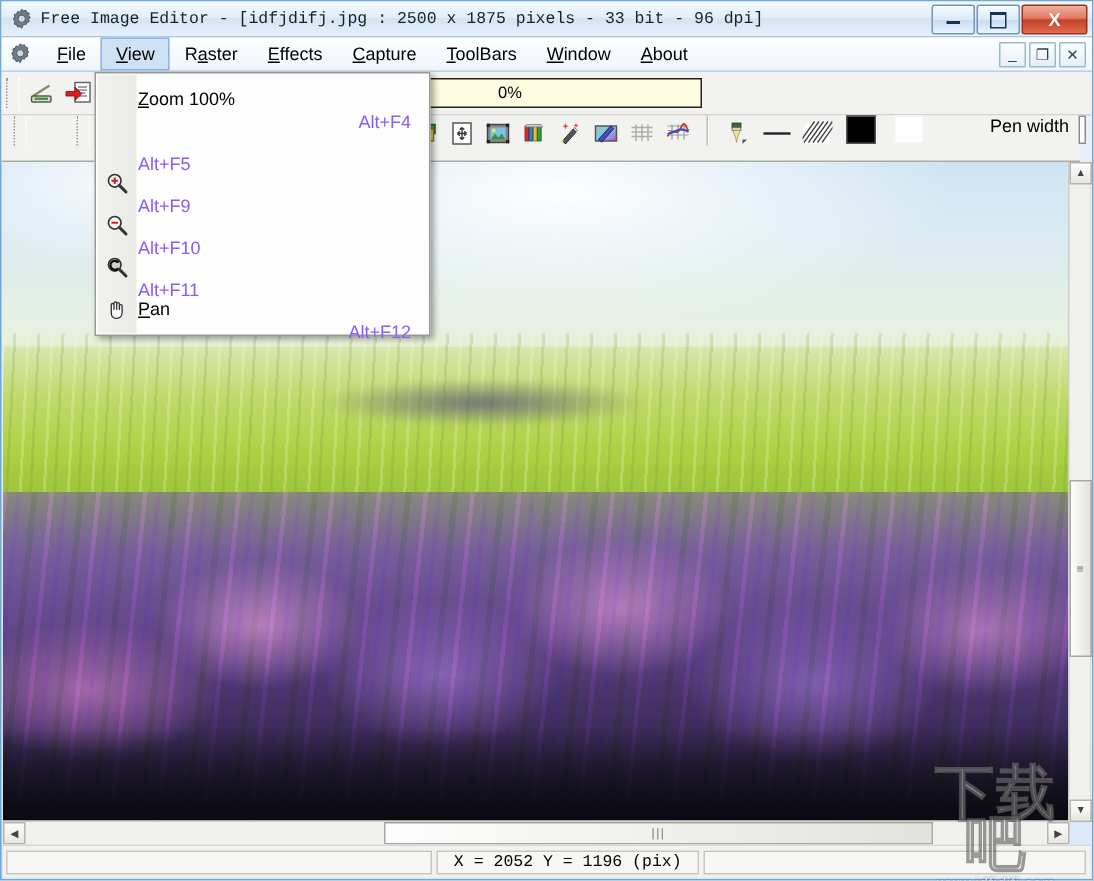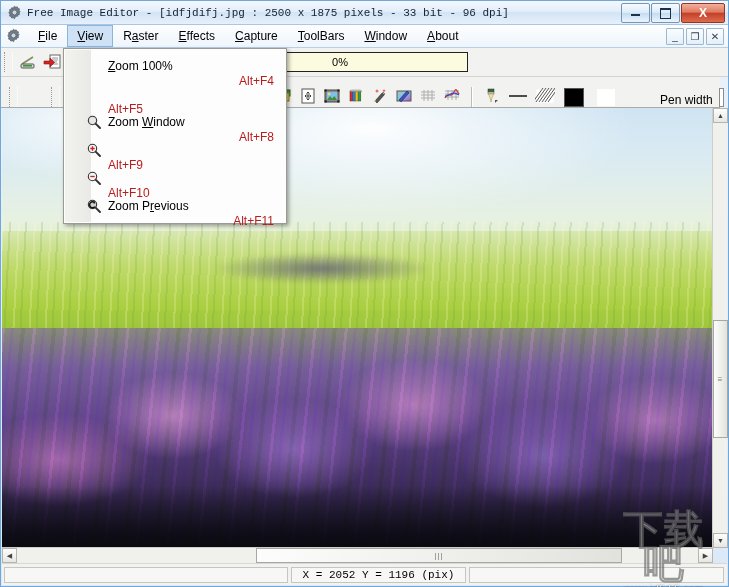--- a/index.html
+++ b/index.html
@@ -74,21 +74,21 @@
 
   
   .toolbar1{
     position:absolute;left:0;top:47px;width:727px;height:29px;
     background:#f2f2f0;border-bottom:1px solid #d4d2cd;
     display:flex;align-items:center;box-sizing:border-box;
   }
   .toolbar2{
     position:absolute;left:0;top:76px;width:719px;height:31px;
     background:#f2f2f0;border-bottom:1px solid #a9a9a5;
-    display:flex;align-items:flex-end;box-sizing:border-box;
+    display:flex;align-items:flex-start;box-sizing:border-box;
   }
   .grip{
     width:7px;height:20px;margin:0 3px;flex:none;
     border-left:1px dotted #9a9a95;border-right:1px dotted #ffffff;
   }
   .tbtn{
     width:24px;height:23px;flex:none;display:flex;align-items:center;justify-content:center;
   }
   .tsep{width:1px;height:20px;background:#bdbdb8;border-right:1px solid #fff;margin:0 4px;flex:none;}
   .combo{
@@ -222,25 +222,25 @@
     background:#fdfdfd;border:1px solid #9a9a95;
     box-shadow:2px 2px 4px rgba(0,0,0,0.35);
     padding:3px 0;box-sizing:border-box;z-index:50;
   }
   .dropdown::before{
     content:"";position:absolute;left:1px;top:1px;width:26px;bottom:1px;
     background:linear-gradient(to right,#f2f2ef,#e9e9e5);
   }
   .dd-item{
     position:relative;height:28px;display:flex;align-items:center;
-    font-size:12px;color:#000;cursor:default;padding-left:16px;
+    font-size:12px;color:#000;cursor:default;padding-left:0;
   }
   .dd-ico{width:28px;flex:none;display:flex;align-items:center;justify-content:center;z-index:2;}
   .dd-label{flex:1;z-index:2;white-space:nowrap;}
-  .dd-accel{padding-right:12px;z-index:2;white-space:nowrap;color:#b91c1c;margin-top:29px;}
+  .dd-accel{padding-right:12px;z-index:2;white-space:nowrap;color:#8b5cf6;margin-top:29px;}
   .dd-item u{text-decoration:underline;}
 
   
   .watermark{
     position:absolute;right:4px;bottom:4px;width:120px;height:66px;
     z-index:60;pointer-events:none;opacity:0.85;
   }
   .wm-cn{
     font-family:Liberation Mono, monospace;font-size:40px;font-weight:bold;
     color:rgba(255,255,255,0.55);
@@ -516,31 +516,20 @@
       <span class="dd-accel">Alt+F4</span>
     </div>
 
     <div class="dd-item">
       <span class="dd-ico"></span>
       <span class="dd-accel">Alt+F5</span>
     </div>
 
 
 
-    <div class="dd-item">
-      <span class="dd-ico">
-        <svg width="16" height="16" viewBox="0 0 16 16">
-          <circle cx="6.5" cy="6.5" r="4.2" fill="#dcdcdc" stroke="#333" stroke-width="1.1"></circle>
-          <circle cx="6.5" cy="6.5" r="2.8" fill="#f0f0f0" opacity="0.6"></circle>
-          <path d="M9.6 9.6 L14 14" stroke="#333" stroke-width="2" stroke-linecap="round"></path>
-        </svg>
-      </span>
-      <span class="dd-label">Zoom <u>W</u>indow</span>
-      <span class="dd-accel">Alt+F8</span>
-    </div>
 
     <div class="dd-item">
       <span class="dd-ico">
         <svg width="16" height="16" viewBox="0 0 16 16">
           <circle cx="6.5" cy="6.5" r="4.2" fill="#f4f4f4" stroke="#333" stroke-width="1.1"></circle>
           <path d="M6.5 4.3v4.4M4.3 6.5h4.4" stroke="#d02020" stroke-width="1.3"></path>
           <path d="M9.6 9.6 L14 14" stroke="#333" stroke-width="2" stroke-linecap="round"></path>
         </svg>
       </span>
       <span class="dd-accel">Alt+F9</span>
@@ -559,19 +548,27 @@
 
     <div class="dd-item">
       <span class="dd-ico">
         <svg width="16" height="16" viewBox="0 0 16 16">
           <circle cx="6.5" cy="6.5" r="4.2" fill="#cfcfcf" stroke="#333" stroke-width="1.1"></circle>
           <path d="M8.6 4.6 A3 3 0 1 0 8.9 8.8" stroke="#111" stroke-width="1.5" fill="none"></path>
           <path d="M8.9 3.2l.4 2.2-2.2-.2z" fill="#111"></path>
           <path d="M9.6 9.6 L14 14" stroke="#333" stroke-width="2" stroke-linecap="round"></path>
         </svg>
       </span>
-      <span class="dd-label">Zoom P<u>r</u>evious</span>
       <span class="dd-accel">Alt+F11</span>
     </div>
 
+    <div class="dd-item">
+      <span class="dd-ico">
+        <svg width="16" height="16" viewBox="0 0 16 16">
+          <path d="M4.2 9.5 V5.2 a0.9 0.9 0 0 1 1.8 0 V8.2 V4.2 a0.9 0.9 0 0 1 1.8 0 V8.2 V4.6 a0.9 0.9 0 0 1 1.8 0 V8.4 V6 a0.9 0.9 0 0 1 1.8 0 v4.4 c0 2.2 -1.5 3.8 -3.6 3.8 c-2 0 -3.6 -1.3 -3.6 -3.4 z" fill="#fdfdfd" stroke="#333" stroke-width="0.9" stroke-linejoin="round"></path>
+        </svg>
+      </span>
+      <span class="dd-label"><u>P</u>an</span>
+      <span class="dd-accel">Alt+F12</span>
+    </div>
   </div>
 
 </div>
 
 </body></html>

